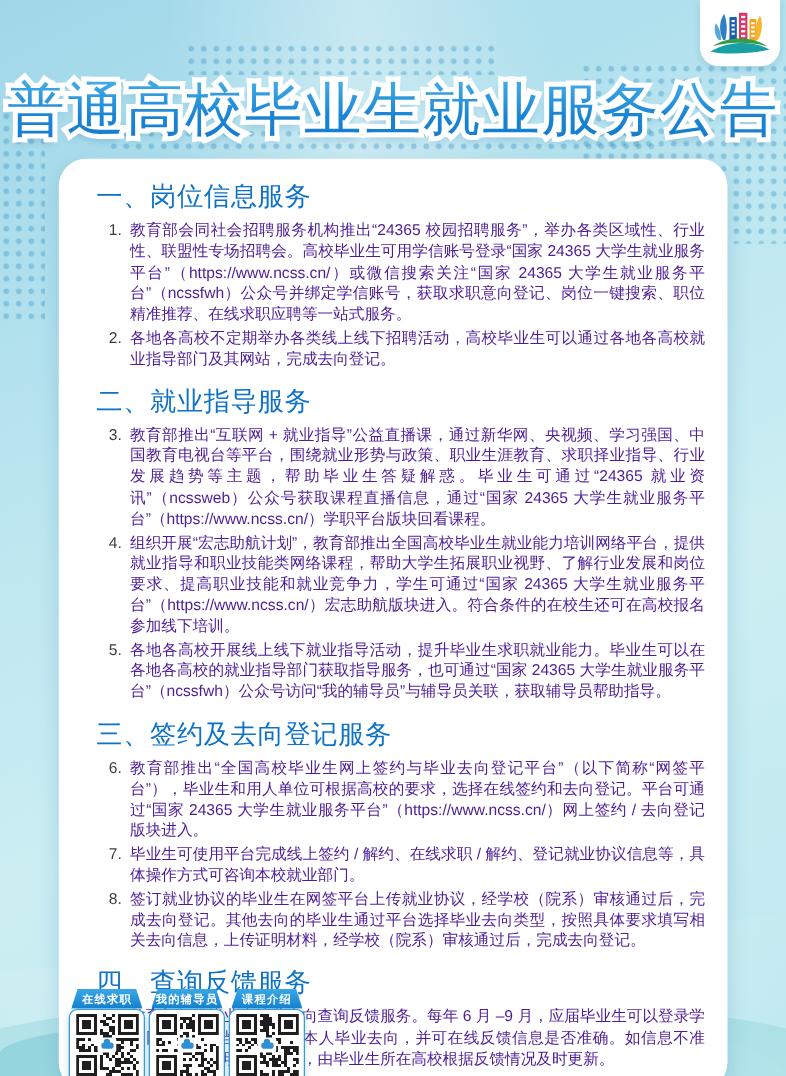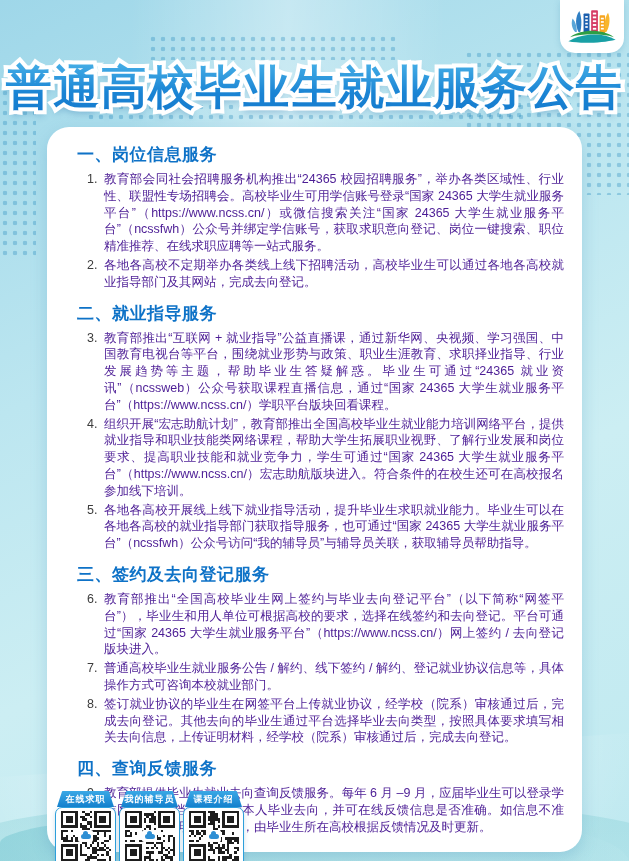--- a/index.html
+++ b/index.html
@@ -29,34 +29,34 @@
     border-radius:55% 45% 0 0/34px 54px 0 0;}
 
   
   .logo-box{position:absolute;top:0;right:5px;width:64px;height:53px;background:#fff;
     border-radius:0 0 15px 15px;display:grid;place-items:center;
     box-shadow:0 2px 6px rgba(60,140,180,.25);}
   .logo-box svg{width:54px;height:42px;display:block;}
 
   
   .title-wrap{position:absolute;top:57px;left:0;width:100%;text-align:center;}
-  .title{margin:0;font-size:46px;font-weight:bold;letter-spacing:1.5px;white-space:nowrap;}
+  .title{margin:0;font-size:46px;font-weight:normal;letter-spacing:1.5px;white-space:nowrap;}
   .t-stroke{position:absolute;left:0;right:0;color:#fff;-webkit-text-stroke:8px #fff;
     text-shadow:0 5px 7px rgba(35,105,165,.45);}
   .t-fill{position:relative;color:#1a84d4;}
   @supports (-webkit-background-clip: text){
     .t-fill{background:linear-gradient(180deg,#4db6ea 0%,#1a84d4 58%,#1478cc 100%);
       -webkit-background-clip:text;-webkit-text-fill-color:transparent;}
   }
 
   
   .card{position:absolute;left:47px;top:127px;width:535px;box-sizing:border-box;
     background:#fff;border-radius:22px;padding:16px 18px 14px 30px;
     box-shadow:0 6px 16px rgba(70,145,185,.28);}
-  .sec-h{margin:11px 0 5px;font-size:17px;font-weight:bold;color:#0e72c7;letter-spacing:.5px;}
+  .sec-h{margin:11px 0 5px;font-size:21px;font-weight:normal;color:#0e72c7;letter-spacing:.5px;}
   .section:first-child .sec-h{margin-top:0;}
   .item{display:flex;margin:0 0 2px 10px;}
   .item .n{flex:0 0 17px;font-size:12.5px;line-height:16.8px;color:#3d3d3d;}
   .item .t{flex:1;margin:0;font-size:12.5px;line-height:16.8px;color:#4c1d95;text-align:justify;}
 
   
   .qr-row{position:absolute;left:55px;top:755px;display:flex;gap:3px;align-items:flex-start;margin-top:36px;}
   .qr-card{width:61px;}
   .qr-tab{height:16px;margin:0 2px;background:linear-gradient(180deg,#3aa8e6,#1480cd);
     clip-path:polygon(9% 0,91% 0,100% 100%,0 100%);border-radius:6px 6px 0 0;
@@ -155,21 +155,21 @@
     </div>
 
     <div class="section">
       <h2 class="sec-h">三、签约及去向登记服务</h2>
       <div class="item">
         <span class="n">6.</span>
         <p class="t">教育部推出“全国高校毕业生网上签约与毕业去向登记平台”（以下简称“网签平台”），毕业生和用人单位可根据高校的要求，选择在线签约和去向登记。平台可通过“国家 24365 大学生就业服务平台”（https://www.ncss.cn/）网上签约 / 去向登记版块进入。</p>
       </div>
       <div class="item">
         <span class="n">7.</span>
-        <p class="t">普通高校毕业生就业服务公告 / 解约、线下签约 / 解约、登记就业协议信息等，具体操作方式可咨询本校就业部门。</p>
+        <p class="t">毕业生可使用平台完成线上签约 / 解约、在线求职 / 解约、登记就业协议信息等，具体操作方式可咨询本校就业部门。</p>
       </div>
       <div class="item">
         <span class="n">8.</span>
         <p class="t">签订就业协议的毕业生在网签平台上传就业协议，经学校（院系）审核通过后，完成去向登记。其他去向的毕业生通过平台选择毕业去向类型，按照具体要求填写相关去向信息，上传证明材料，经学校（院系）审核通过后，完成去向登记。</p>
       </div>
     </div>
 
     <div class="section">
       <h2 class="sec-h">四、查询反馈服务</h2>
       <div class="item">

